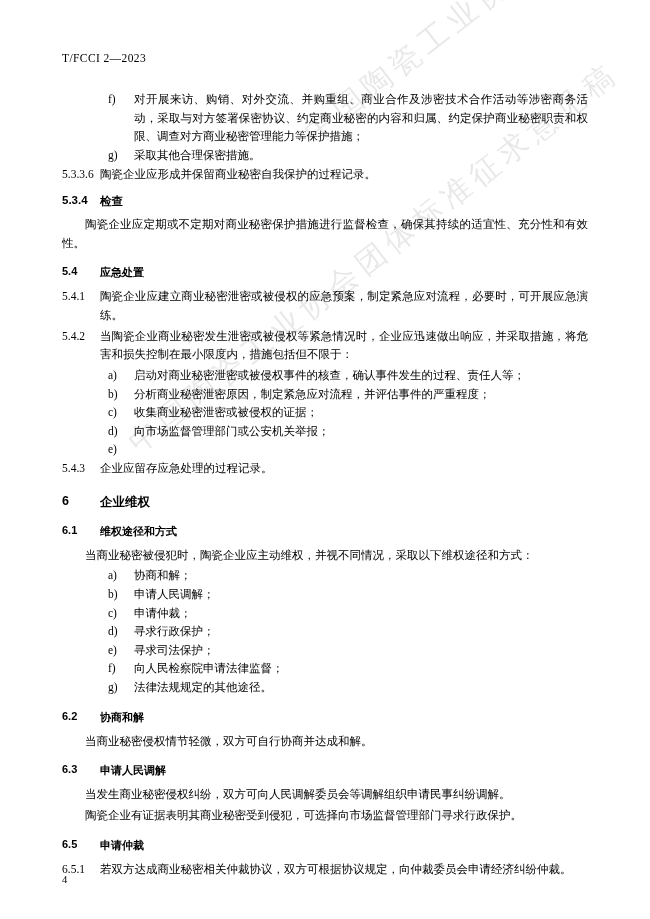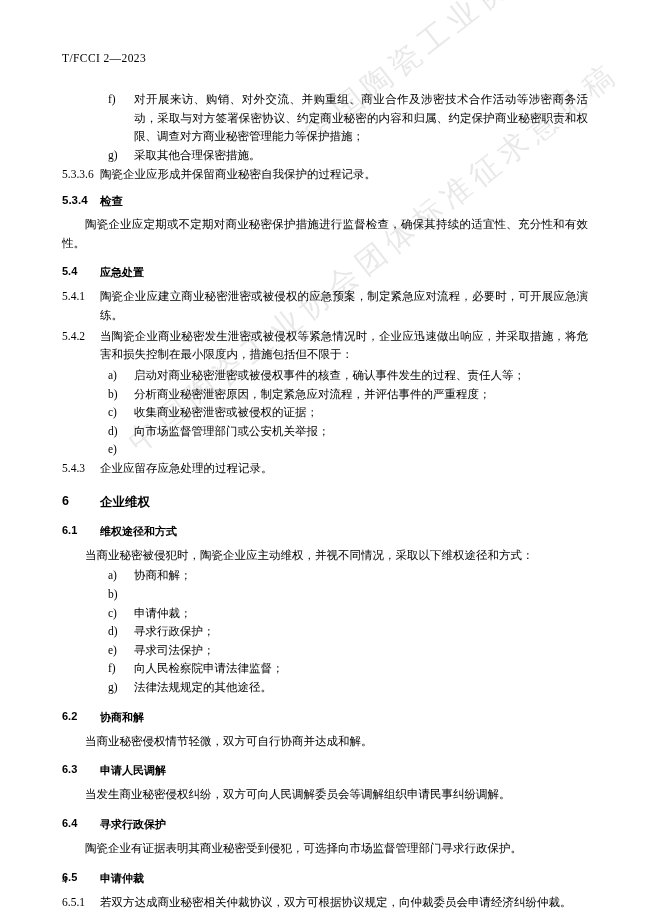--- a/index.html
+++ b/index.html
@@ -209,20 +209,21 @@
           <span class="num">6.1</span>
           <span>维权途径和方式</span>
         </div>
         <p class="para indent blk">当商业秘密被侵犯时，陶瓷企业应主动维权，并视不同情况，采取以下维权途径和方式：</p>
         <div class="listitem">
           <span class="mark">a)</span>
           <span class="txt">协商和解；</span>
         </div>
         <div class="listitem">
           <span class="mark">b)</span>
+          <span class="txt">申请人民调解；</span>
         </div>
         <div class="listitem">
           <span class="mark">c)</span>
           <span class="txt">申请仲裁；</span>
         </div>
         <div class="listitem">
           <span class="mark">d)</span>
           <span class="txt">寻求行政保护；</span>
         </div>
         <div class="listitem">
@@ -240,24 +241,20 @@
         <div class="h2">
           <span class="num">6.2</span>
           <span>协商和解</span>
         </div>
         <p class="para indent blk">当商业秘密侵权情节轻微，双方可自行协商并达成和解。</p>
         <div class="h2">
           <span class="num">6.3</span>
           <span>申请人民调解</span>
         </div>
         <p class="para indent blk">当发生商业秘密侵权纠纷，双方可向人民调解委员会等调解组织申请民事纠纷调解。</p>
-        <div class="h2">
-          <span class="num">6.4</span>
-          <span>寻求行政保护</span>
-        </div>
         <p class="para indent blk">陶瓷企业有证据表明其商业秘密受到侵犯，可选择向市场监督管理部门寻求行政保护。</p>
         <div class="h2">
           <span class="num">6.5</span>
           <span>申请仲裁</span>
         </div>
         <div class="numbered blk">
           <span class="num">6.5.1</span>
           <span class="txt">若双方达成商业秘密相关仲裁协议，双方可根据协议规定，向仲裁委员会申请经济纠纷仲裁。</span>
         </div>
       </div>

